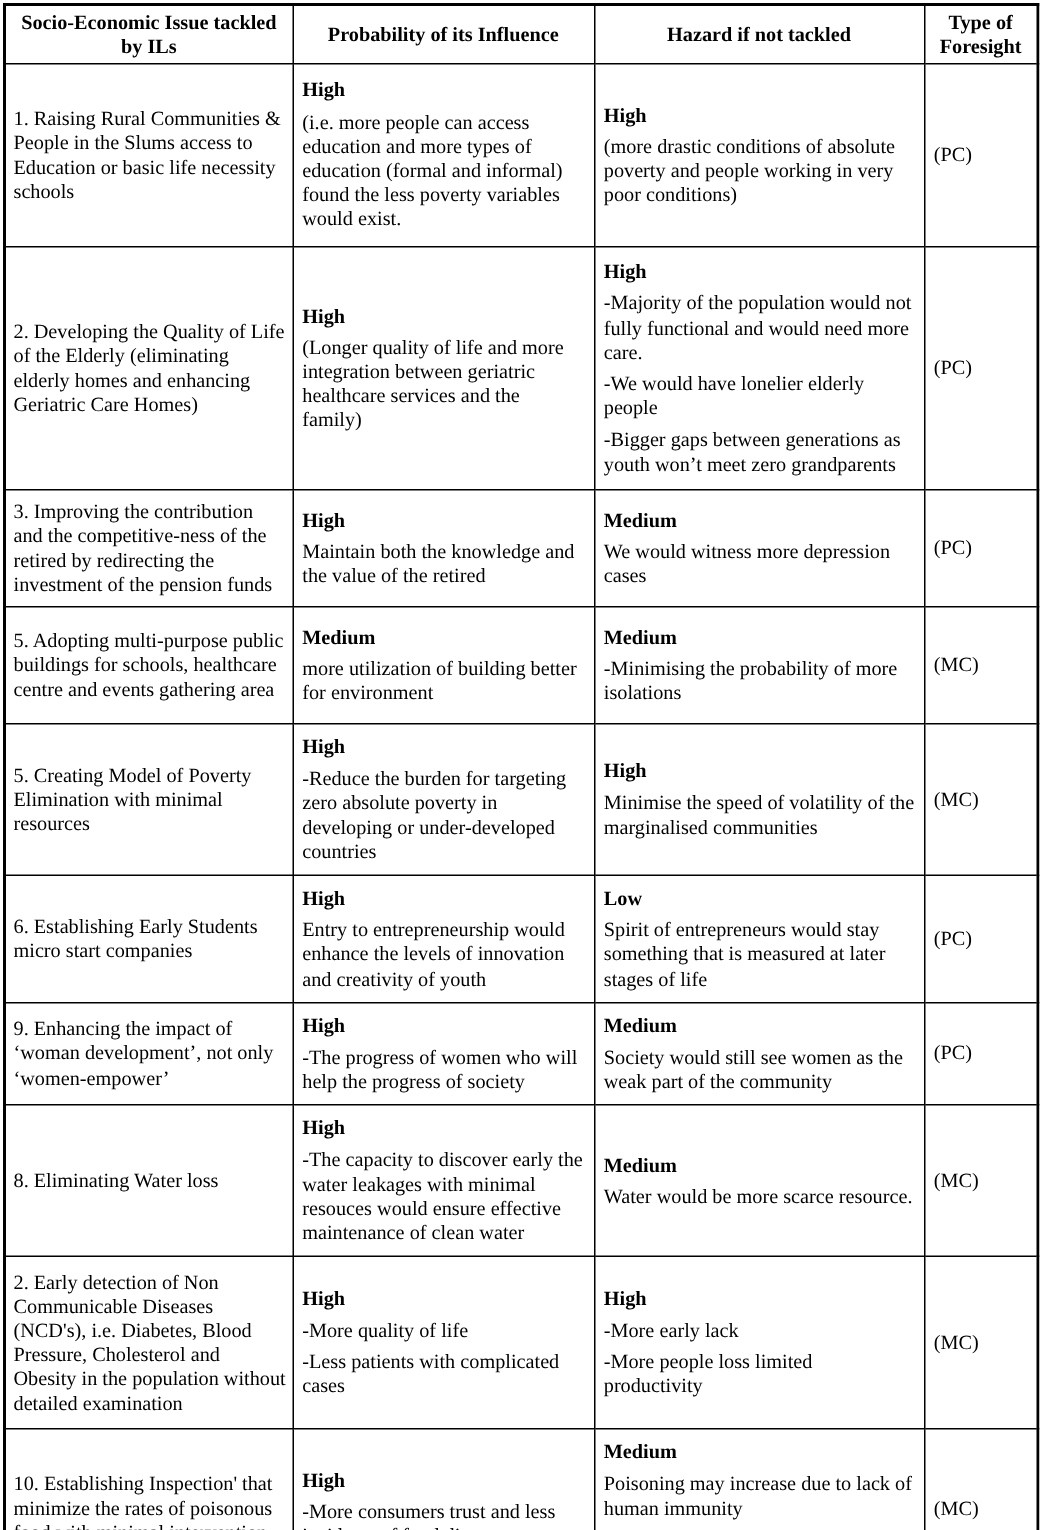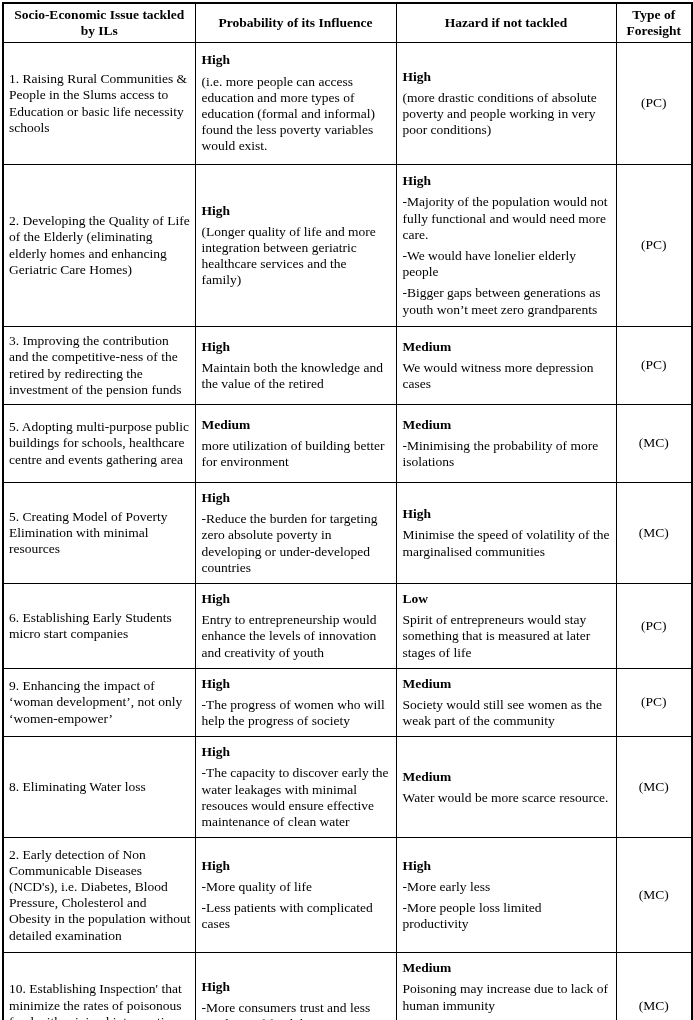--- a/index.html
+++ b/index.html
@@ -33,21 +33,21 @@
   th {
     font-weight: bold;
     text-align: center;
     height: 34px;
     line-height: 1.15;
     padding: 2px 4px;
   }
   td.col-issue { padding-left: 5px; padding-right: 4px; font-family: Liberation Serif, serif; }
   td p { margin: 5px 0; }
   td p.level { font-weight: bold; margin-bottom: 3px; }
-  td.col-foresight { text-align: center; }
+  td.col-foresight { text-align: left; }
 </style>
 </head>
 <body>
 
 <table class="issues">
   <colgroup>
     <col class="c1">
       <col class="c2">
       <col class="c3">
       <col class="c4">
@@ -162,21 +162,21 @@
       </tr>
       <tr style="height: 115px;">
         <td class="col-issue">2. Early detection of Non Communicable Diseases (NCD's), i.e. Diabetes, Blood Pressure, Cholesterol and Obesity in the population without detailed examination</td>
         <td class="col-prob">
           <p class="level">High</p>
           <p>-More quality of life</p>
           <p>-Less patients with complicated cases</p>
         </td>
         <td class="col-hazard">
           <p class="level">High</p>
-          <p>-More early less</p>
+          <p>-More early lack</p>
           <p>-More people loss limited productivity</p>
         </td>
         <td class="col-foresight">(MC)</td>
       </tr>
       <tr style="height: 93px;">
         <td class="col-issue">10. Establishing Inspection' that minimize the rates of poisonous food with minimal intervention</td>
         <td class="col-prob">
           <p class="level">High</p>
           <p>-More consumers trust and less incidents of food diseases</p>
         </td>

